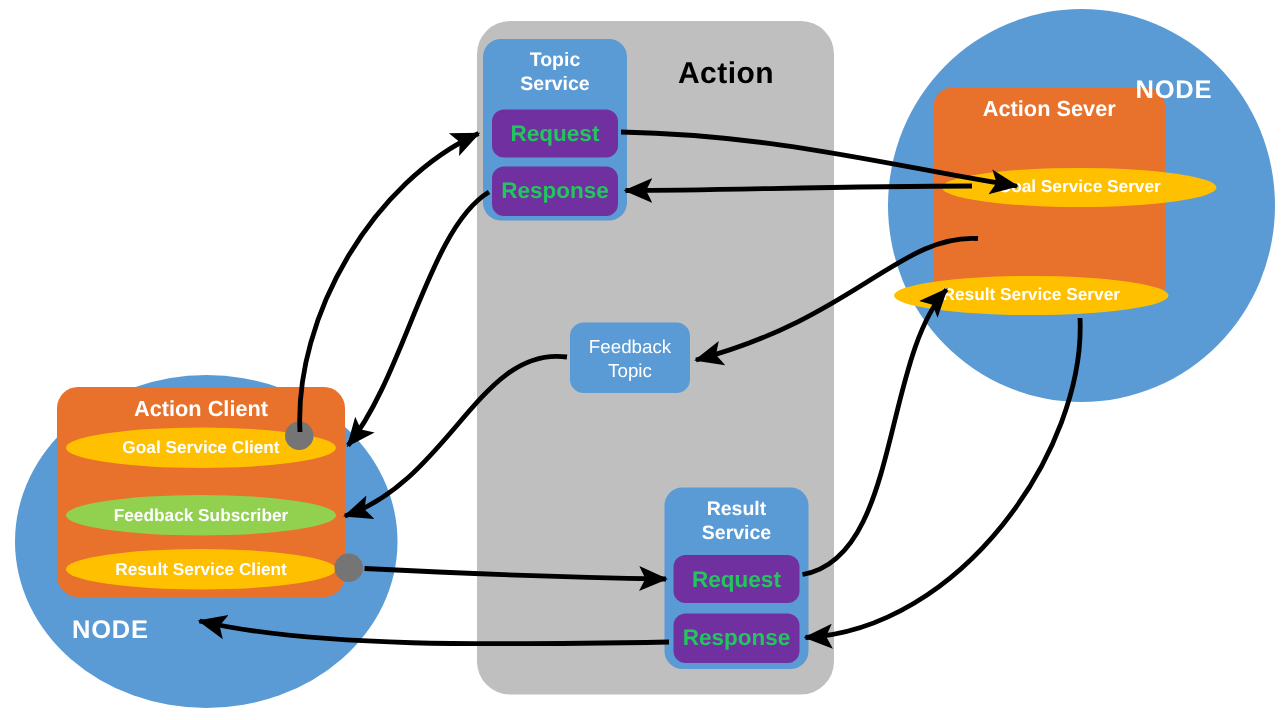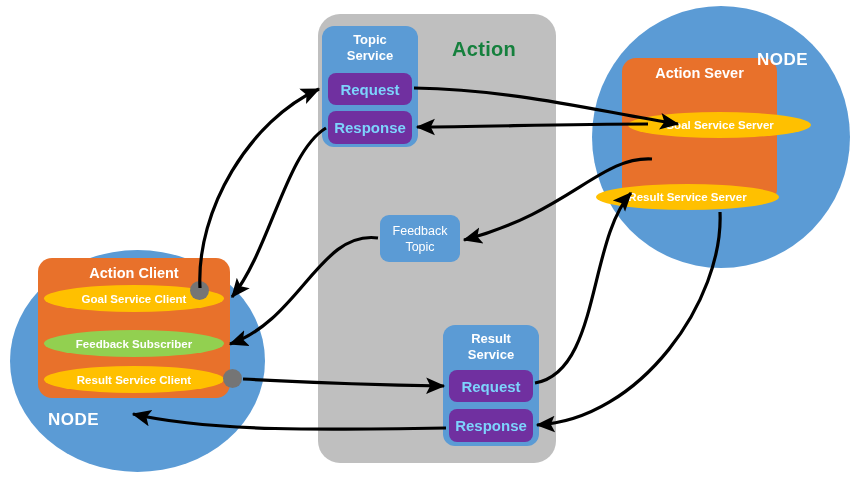--- a/index.html
+++ b/index.html
@@ -86,21 +86,21 @@
     position:absolute;
     left:318px;top:14px;
     width:238px;height:449px;
     background:#BFBFBF;
     border-radius:22px;
     z-index:2;
   }
   #action-panel-title{
     position:absolute;
     left:452px;top:38px;
-    color:#15803d;
+    color:#000000;
     font-weight:bold;
     font-size:20px;
     z-index:6;
     letter-spacing:0.3px;
   }
 
   
   .service-box{
     position:absolute;
     background:#5B9BD5;
@@ -122,21 +122,21 @@
     z-index:8;
   }
 
   .purple-box{
     position:absolute;
     background:#7030A0;
     border-radius:8px;
     display:flex;
     align-items:center;
     justify-content:center;
-    color:#7dd3fc;
+    color:#22c55e;
     font-weight:bold;
     font-size:15px;
     z-index:8;
     white-space:nowrap;
   }
   #goal-request{left:328px;top:73px;width:84px;height:32px;}
   #goal-response{left:328px;top:111px;width:84px;height:33px;}
   #result-request{left:449px;top:370px;width:84px;height:32px;}
   #result-response{left:449px;top:409px;width:84px;height:33px;}
 

